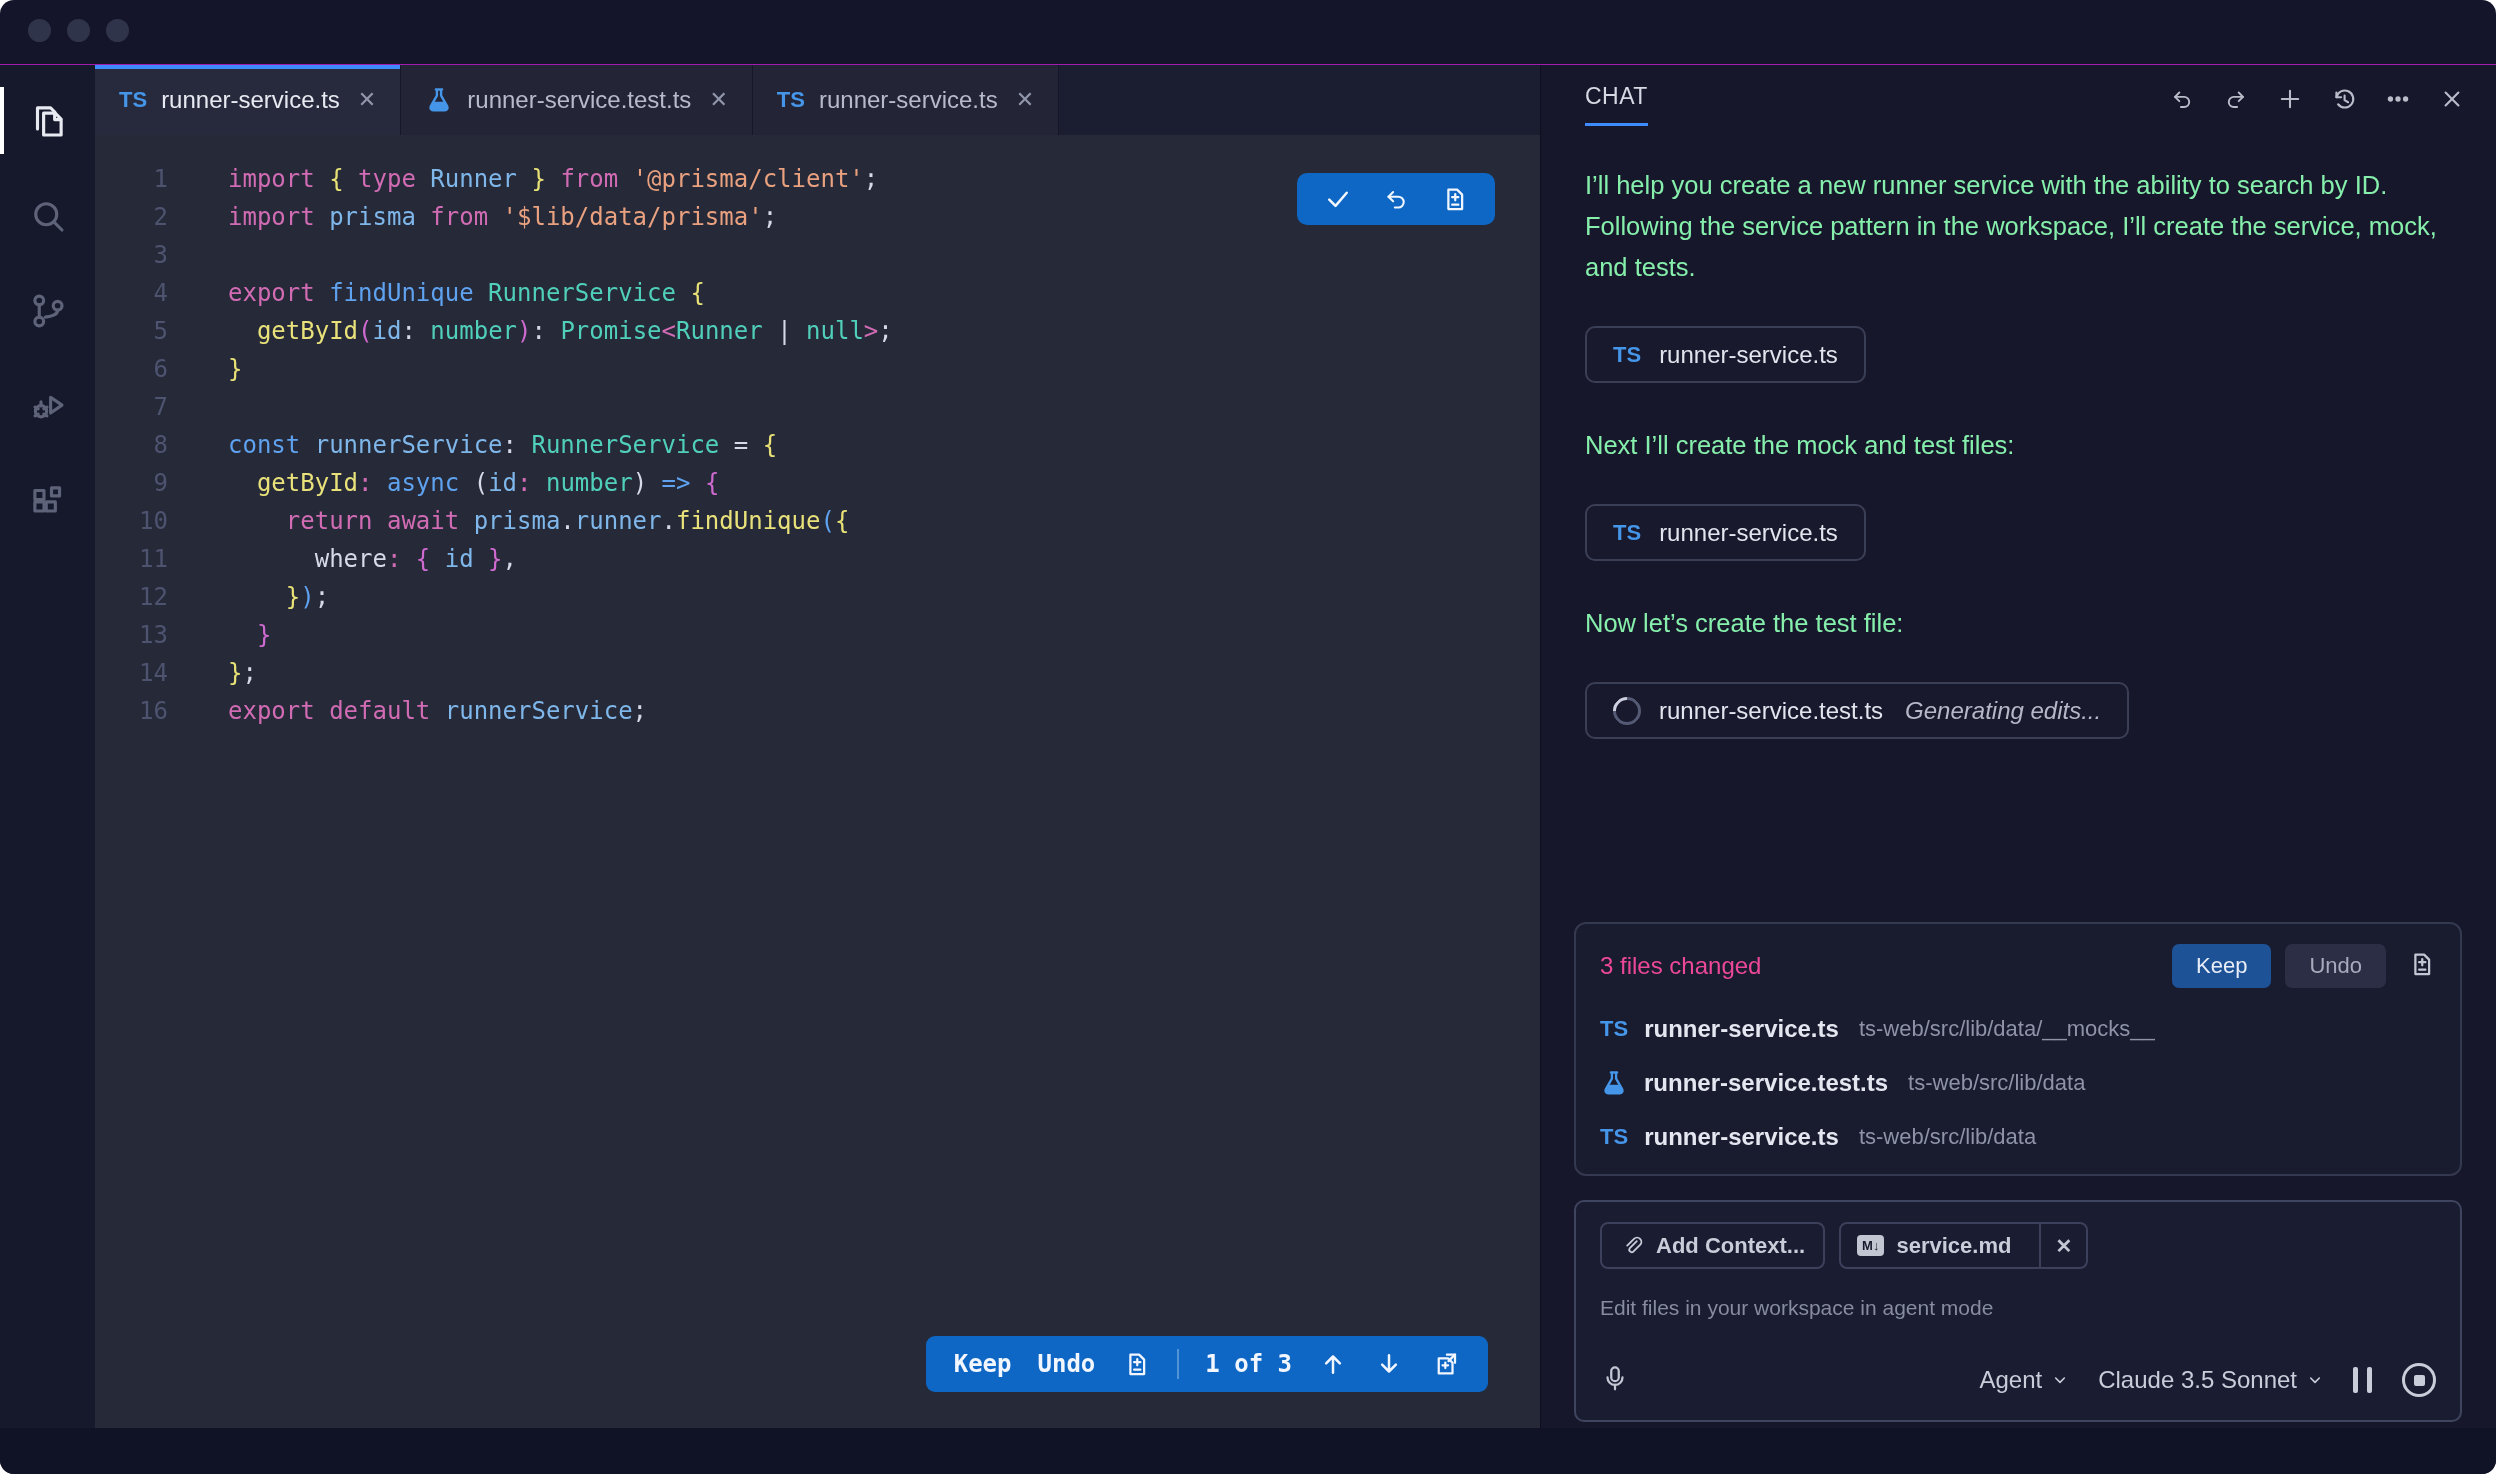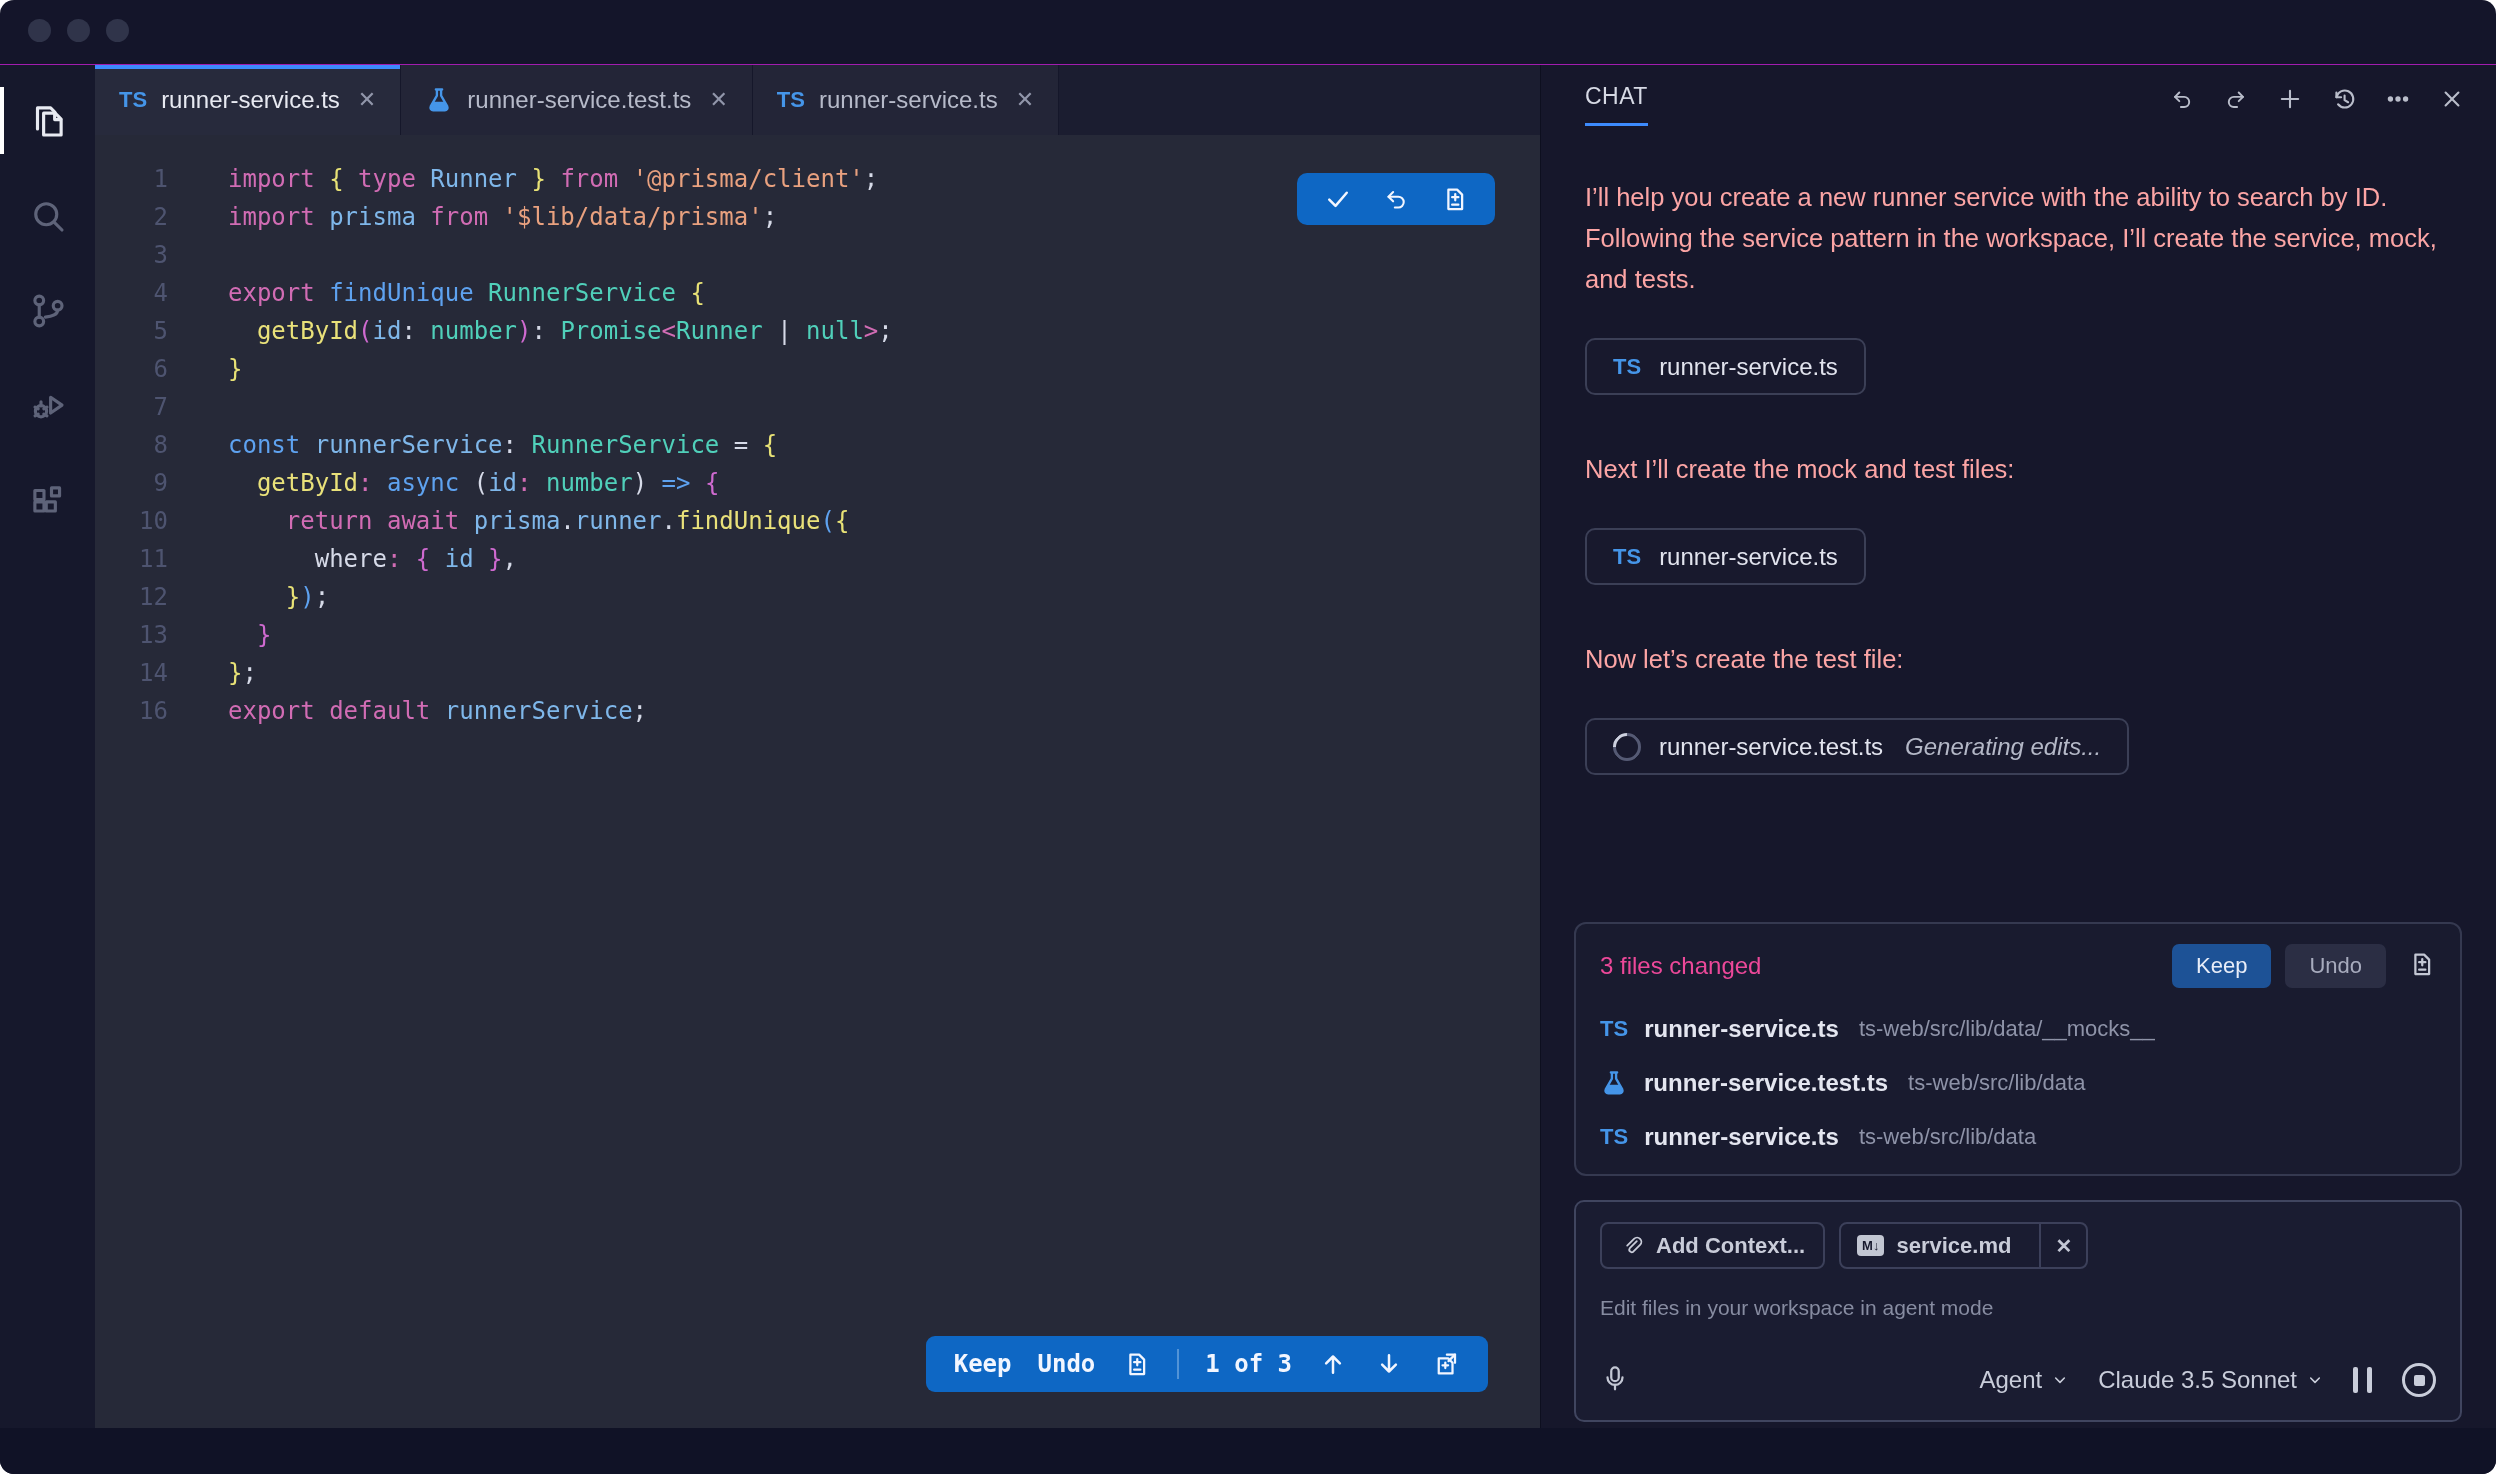--- a/index.html
+++ b/index.html
@@ -57,21 +57,21 @@
   .float-pill .lbl{cursor:pointer;}
 
   
   .chat{flex:1;background:var(--chat-bg);position:relative;border-left:1px solid #0d0f1f;}
   .chat-header{height:66px;display:flex;align-items:flex-start;padding:18px 30px 0 44px;}
   .chat-title{font-size:23px;letter-spacing:.5px;color:#d6d9e4;display:inline-block;padding-bottom:13px;border-bottom:3px solid var(--accent);}
   .chat-hicons{margin-left:auto;display:flex;gap:26px;color:#b9bdca;align-items:center;margin-top:2px;}
   .chat-hicons svg{width:28px;height:28px;display:block;cursor:pointer;}
 
   .chat-scroll{position:absolute;top:96px;left:44px;right:44px;}
-  .msg{font-size:25.5px;line-height:41px;color:#fca5a5;margin:16px 0 36px;max-width:860px;}
+  .msg{font-size:25.5px;line-height:41px;color:#86efac;margin:4px 0 36px;max-width:860px;}
   .chip{display:inline-flex;align-items:center;gap:18px;height:57px;padding:0 26px;border:2px solid #3b3f56;border-radius:10px;color:#e2e4ee;font-size:24px;margin:2px 0 38px;background:rgba(255,255,255,0.01);cursor:pointer;}
   .chip .gen{font-style:italic;color:#b4b8c7;margin-left:4px;}
   .spinner{width:28px;height:28px;border-radius:50%;border:3px solid #555a74;border-top-color:#cdd1df;transform:rotate(-45deg);flex:none;}
 
   .bottom-stack{position:absolute;left:33px;right:34px;bottom:6px;}
   .changes-panel{border:2px solid #353950;background:var(--panel-bg);border-radius:12px;padding:8px 0 10px;margin-bottom:24px;}
   .cp-header{display:flex;align-items:center;padding:12px 24px 14px;}
   .cp-title{font-size:24px;color:#ec4899;}
   .cp-actions{margin-left:auto;display:flex;align-items:center;gap:14px;}
   .btn{font-size:22px;padding:9px 24px;border-radius:7px;border:none;cursor:pointer;font-family:inherit;}

